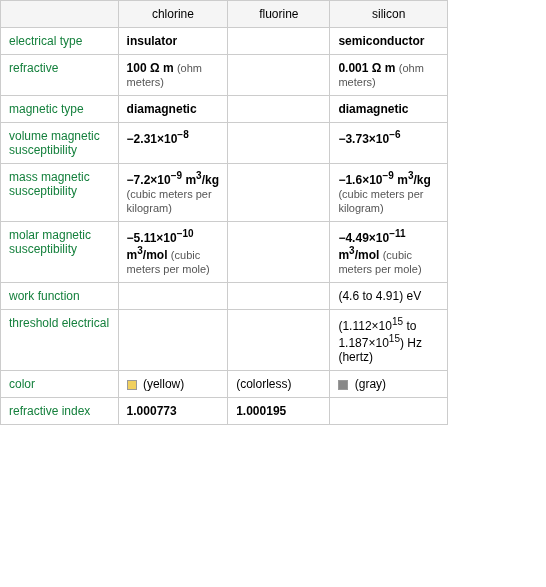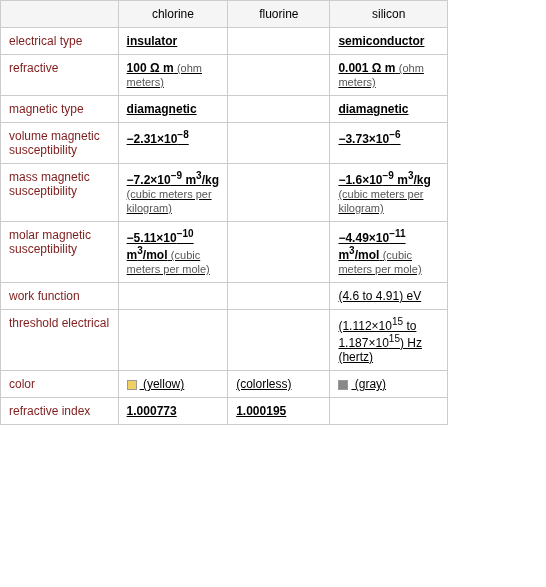--- a/index.html
+++ b/index.html
@@ -19,26 +19,25 @@
       vertical-align: top;
     }
     th {
       background: #f5f5f5;
       font-weight: normal;
       text-align: center;
       font-size: 12px;
     }
     td:first-child {
       width: 150px;
-      color: #7f1d1d;
+      color: #15803d;
       font-size: 12px;
     }
     td:nth-child(2), td:nth-child(3), td:nth-child(4) {
       width: 132px;
-      text-decoration: underline;
     }
     .unit {
       font-weight: normal;
       font-size: 11px;
       color: #555;
     }
     .color-dot {
       display: inline-block;
       width: 10px;
       height: 10px;

